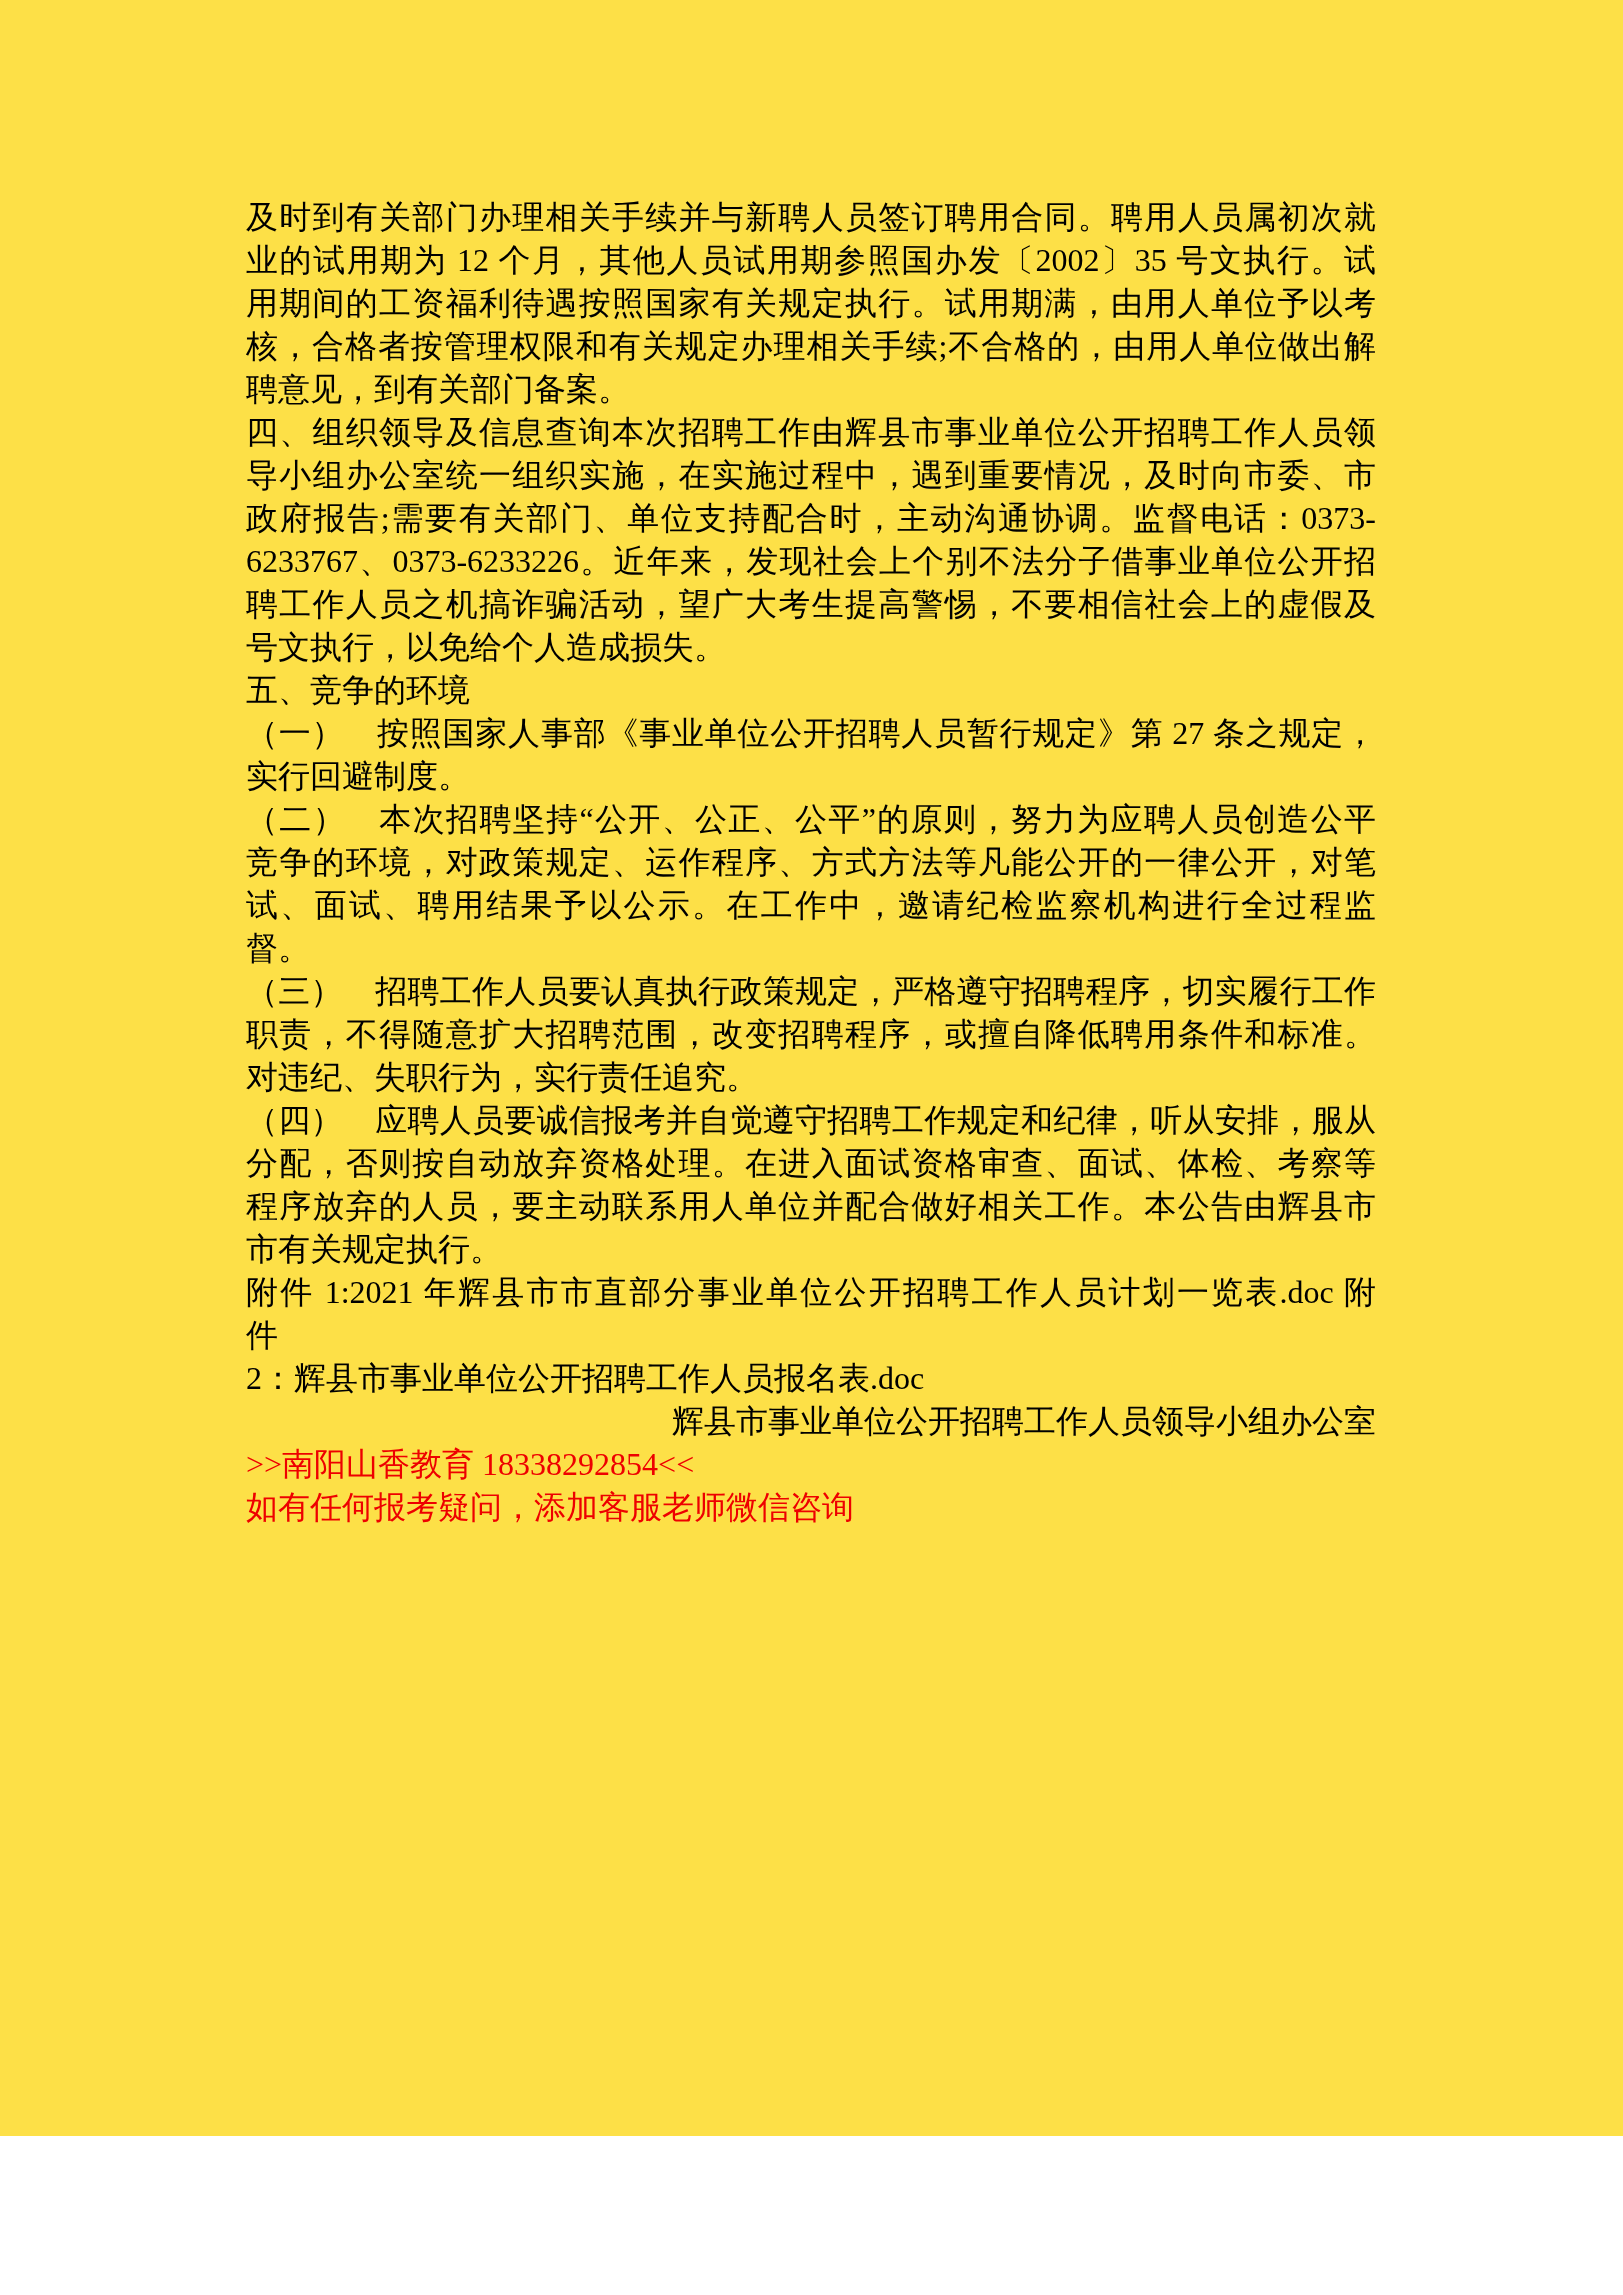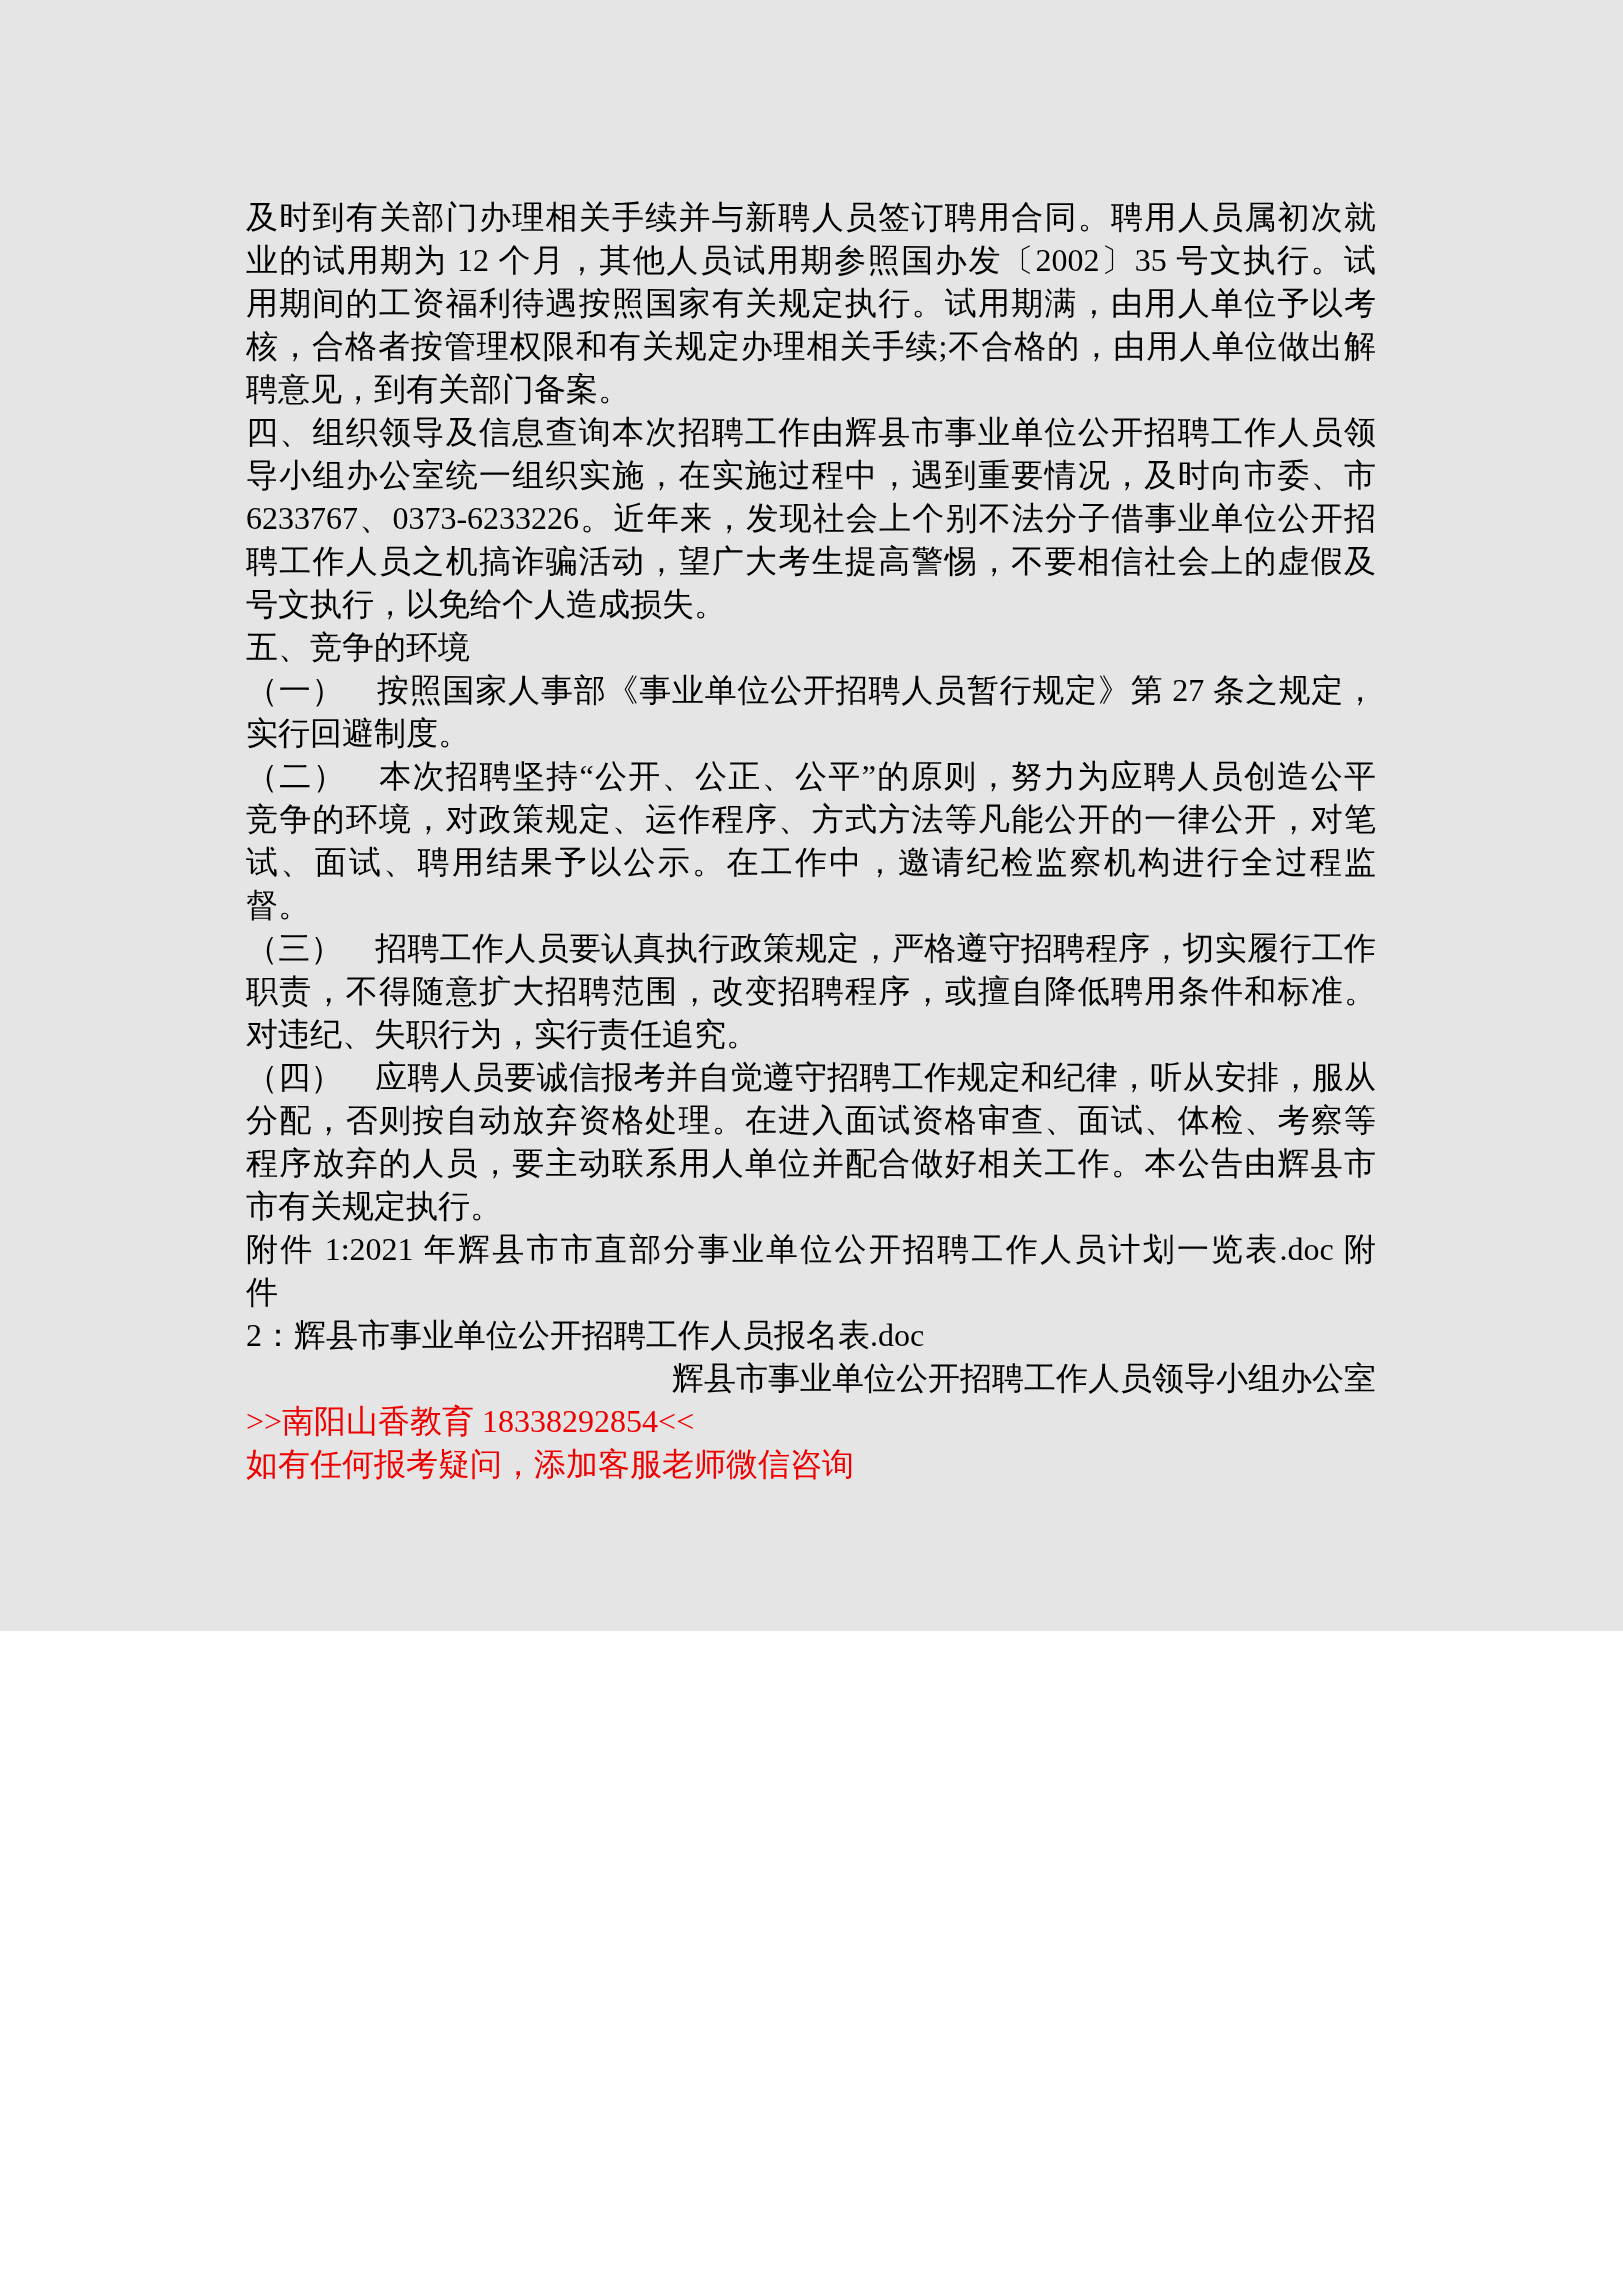--- a/index.html
+++ b/index.html
@@ -45,29 +45,30 @@
   }
   
   .line.promo {
     text-align: left;
     color: var(--accent-red, #ee0000);
   }
 </style>
 </head>
 <body>
 
-<div class="page" style="background: #e5e5e5; width: 1623px; height: 1631px;">
+<div class="page" style="background: #fde047; width: 1623px; height: 2136px;">
   <div class="text-block" id="lines-container" style="color: rgb(0, 0, 0);">
       <div class="line full">及时到有关部门办理相关手续并与新聘人员签订聘用合同。聘用人员属初次就</div>
       <div class="line full">业的试用期为 12 个月，其他人员试用期参照国办发〔2002〕35 号文执行。试</div>
       <div class="line full">用期间的工资福利待遇按照国家有关规定执行。试用期满，由用人单位予以考</div>
       <div class="line full">核，合格者按管理权限和有关规定办理相关手续;不合格的，由用人单位做出解</div>
       <div class="line end">聘意见，到有关部门备案。</div>
       <div class="line full">四、组织领导及信息查询本次招聘工作由辉县市事业单位公开招聘工作人员领</div>
       <div class="line full">导小组办公室统一组织实施，在实施过程中，遇到重要情况，及时向市委、市</div>
+      <div class="line full">政府报告;需要有关部门、单位支持配合时，主动沟通协调。监督电话：0373-</div>
       <div class="line full">6233767、0373-6233226。近年来，发现社会上个别不法分子借事业单位公开招</div>
       <div class="line full">聘工作人员之机搞诈骗活动，望广大考生提高警惕，不要相信社会上的虚假及</div>
       <div class="line end">号文执行，以免给个人造成损失。</div>
       <div class="line end">五、竞争的环境</div>
       <div class="line full">（一）　按照国家人事部《事业单位公开招聘人员暂行规定》第 27 条之规定，</div>
       <div class="line end">实行回避制度。</div>
       <div class="line full">（二）　本次招聘坚持“公开、公正、公平”的原则，努力为应聘人员创造公平</div>
       <div class="line full">竞争的环境，对政策规定、运作程序、方式方法等凡能公开的一律公开，对笔</div>
       <div class="line full">试、面试、聘用结果予以公示。在工作中，邀请纪检监察机构进行全过程监</div>
       <div class="line end">督。</div>

